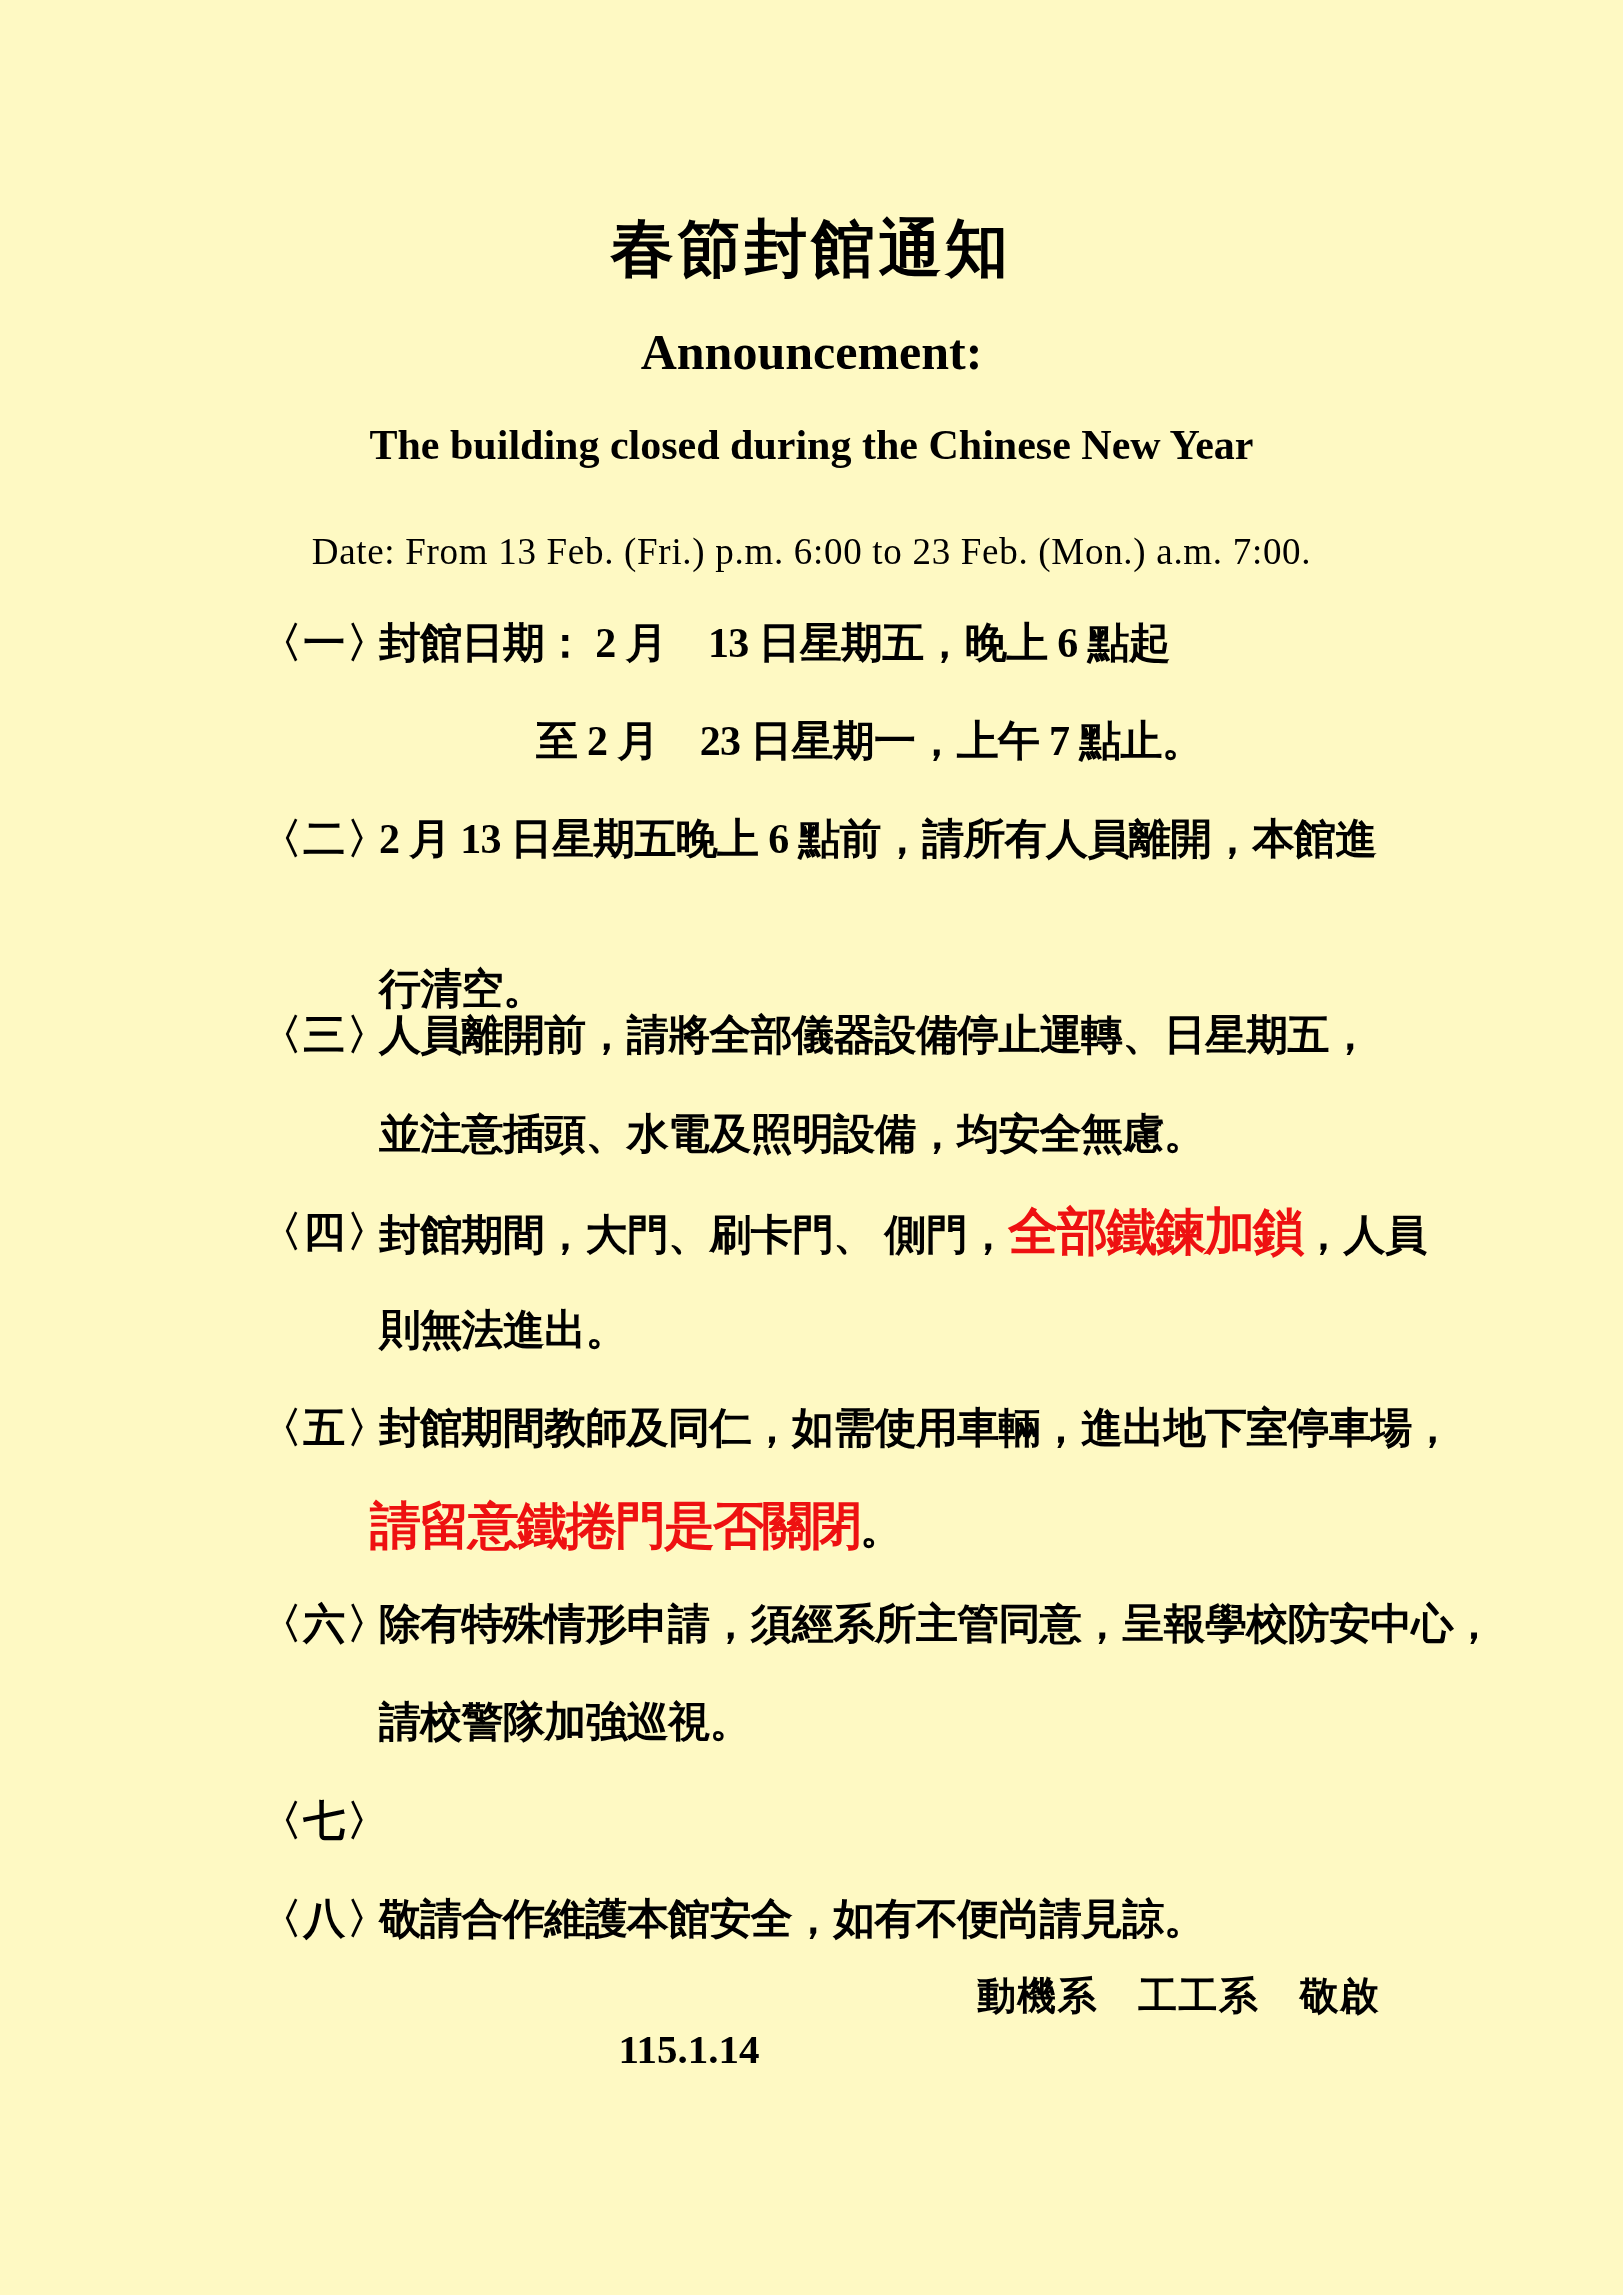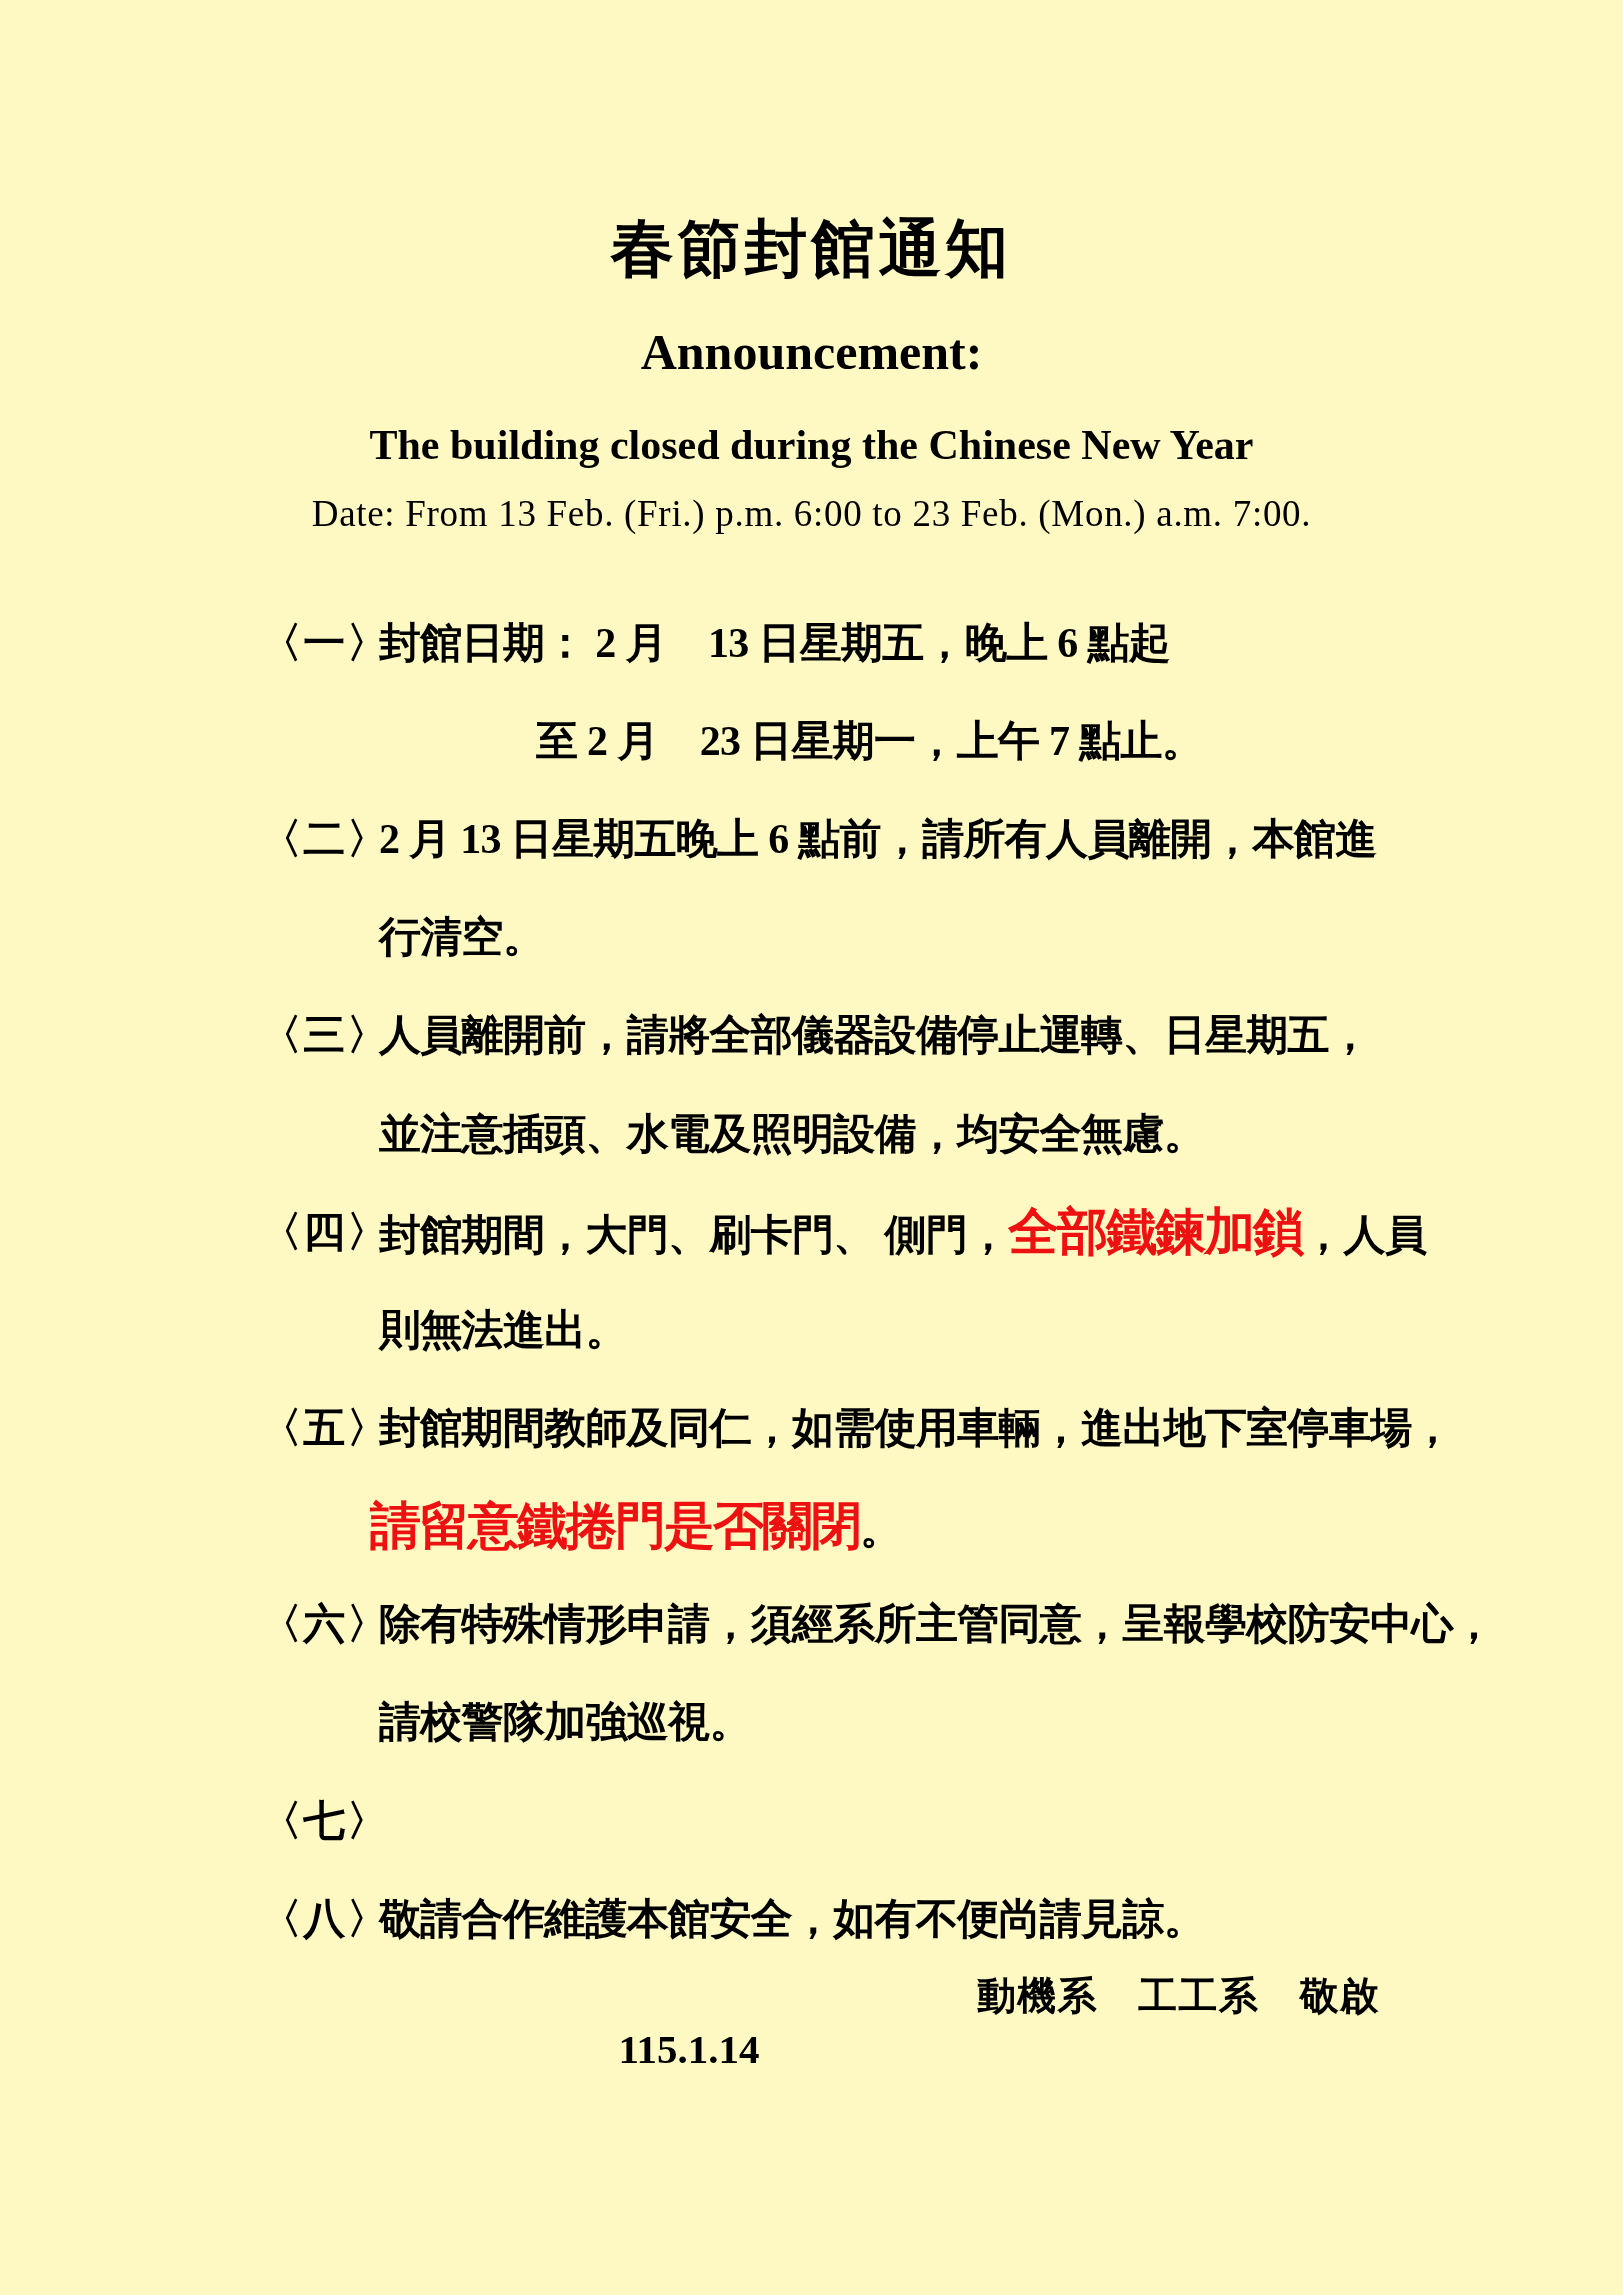--- a/index.html
+++ b/index.html
@@ -21,21 +21,21 @@
   }
   .announce {
     top:306px; height:92px; line-height:92px;
     font-size:50px;
   }
   .subtitle {
     top:399px; height:92px; line-height:92px;
     font-size:42px;
   }
   .dateline {
-    top:469px; height:89px; line-height:89px;
+    top:507px; height:89px; line-height:89px;
     font-size:37px; font-weight:normal; letter-spacing:0.7px;
   }
   .line {
     position:absolute; left:0; width:1623px;
     height:98px; line-height:98px;
     font-size:42px; letter-spacing:-0.7px;
     white-space:nowrap;
   }
   .line .marker { position:absolute; left:260px; letter-spacing:1.3px; }
   .line .txt { position:absolute; left:379px; }
@@ -75,21 +75,21 @@
 
     <div class="line" style="top:692px">
       <span class="txt txt-indent-deep"><span>至 2 月　23 日星期一，上午 7 點止。</span></span>
     </div>
 
     <div class="line" style="top:790px">
       <span class="marker">〈二〉</span>
       <span class="txt"><span>2 月 13 日星期五晚上 6 點前，請所有人員離開，本館進</span></span>
     </div>
 
-    <div class="line" style="top:888px">
+    <div class="line" style="top:940px">
       <span class="txt"><span>行清空。</span></span>
     </div>
 
     <div class="line" style="top:986px">
       <span class="marker">〈三〉</span>
       <span class="txt"><span>人員離開前，請將全部儀器設備停止運轉、日星期五，</span></span>
     </div>
 
     <div class="line" style="top:1085px">
       <span class="txt"><span>並注意插頭、水電及照明設備，均安全無慮。</span></span>

